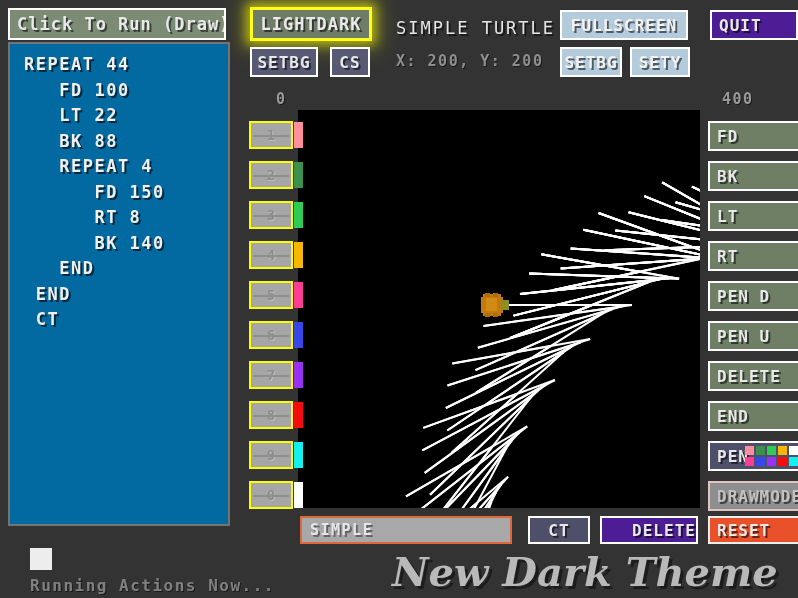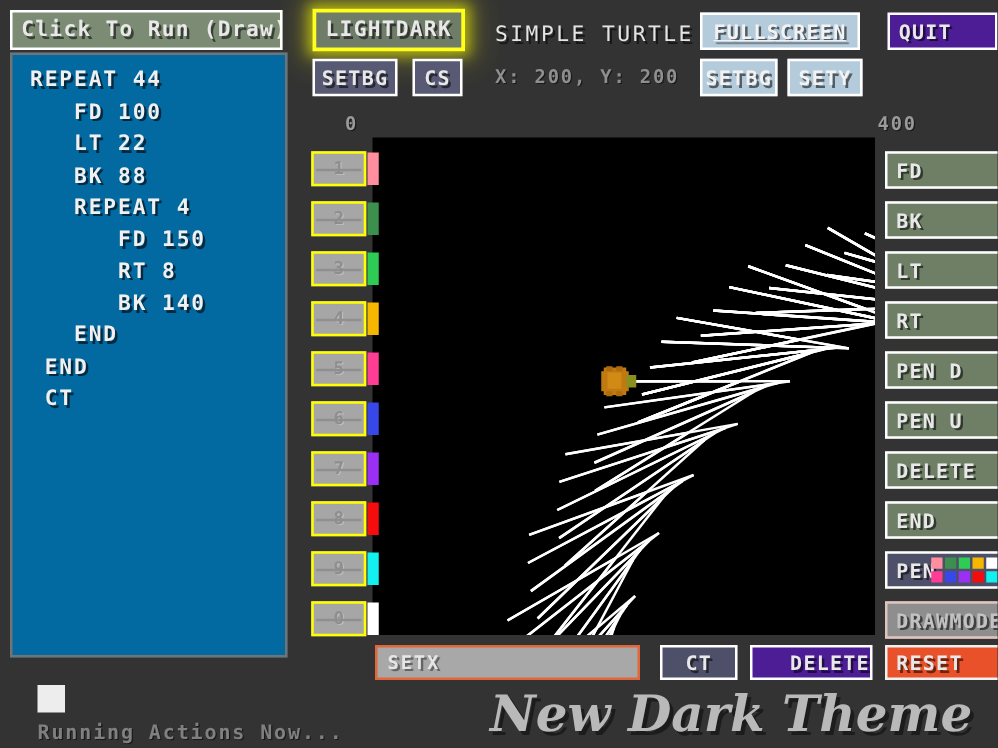--- a/index.html
+++ b/index.html
@@ -141,21 +141,21 @@
 
 <div class="abs title" style="left:396px;top:18px;">
   <span>SIMPLE TURTLE</span>
 </div>
 
 <div class="abs coords" style="left:396px;top:52px;">
   <span>X: 200, Y: 200</span>
 </div>
 
 <div class="btn b-blue" style="left:560px;top:10px;width:128px;height:30px;font-size:16px;justify-content:center;">
-  <span style="padding:0;text-decoration:underline;">FULLSCREEN</span>
+  <span style="padding:0;">FULLSCREEN</span>
 </div>
 
 <div class="btn b-blue" style="left:560px;top:47px;width:62px;height:30px;font-size:16px;justify-content:center;">
   <span style="padding:0;">SETBG</span>
 </div>
 
 <div class="btn b-blue" style="left:630px;top:47px;width:60px;height:30px;font-size:16px;justify-content:center;">
   <span style="padding:0;">SETY</span>
 </div>
 
@@ -173,21 +173,21 @@
       RT 8
       BK 140
    END
  END
  CT</div>
 </div>
 
 <div class="abs axis" style="left:276px;top:90px;">
   <span>0</span>
 </div>
-<div class="abs axis" style="left:702px;top:90px;">
+<div class="abs axis" style="left:722px;top:90px;">
   <span>400</span>
 </div>
 
 <div class="abs" id="canvas-area">
   <svg width="402" height="398" viewBox="0 0 402 398" style="display:block;">
     <g id="turtle-paths" stroke="#ffffff" stroke-width="2" fill="none">
         <line x1="194.0" y1="195.0" x2="294.0" y2="195.0"></line>
         <line x1="294.0" y1="195.0" x2="212.4" y2="228.0"></line>
         <line x1="212.4" y1="228.0" x2="351.5" y2="171.8"></line>
         <line x1="351.5" y1="171.8" x2="215.6" y2="205.6"></line>
@@ -726,21 +726,21 @@
       <div style="background: rgb(245, 13, 13);"></div>
       <div style="background: rgb(18, 240, 240);"></div>
     </div>
 </div>
 
 <div class="btn b-disabled" style="left:708px;top:481px;width:96px;height:30px;font-size:16px;">
   <span>DRAWMODE</span>
 </div>
 
 <div class="abs" id="cmd-input">
-  <span>SETX</span>
+  <span>SIMPLE</span>
 </div>
 
 <div class="btn b-slate" style="left:528px;top:516px;width:62px;height:28px;font-size:16px;justify-content:center;">
   <span style="padding:0;">CT</span>
 </div>
 
 <div class="btn b-red" style="left:600px;top:516px;width:98px;height:28px;font-size:16px;justify-content:center;">
   <span style="padding:0;margin-left:30px;">DELETE</span>
 </div>
 

